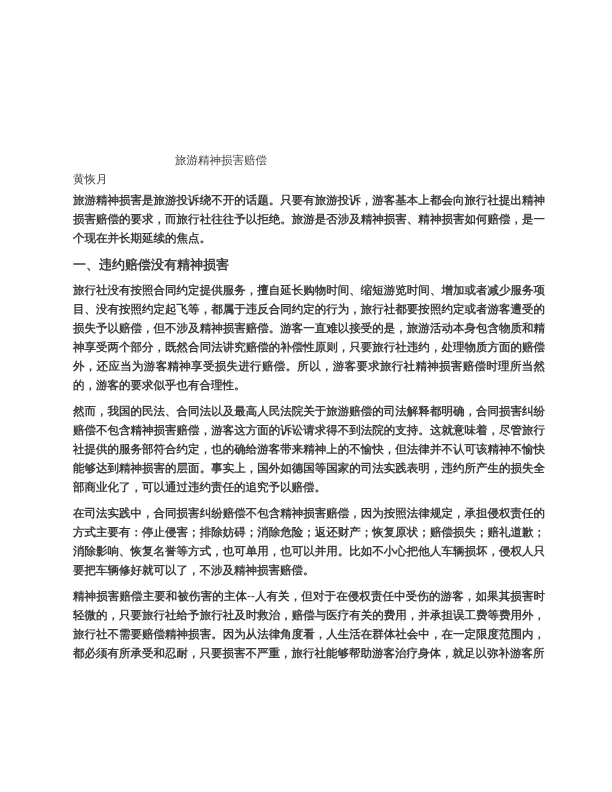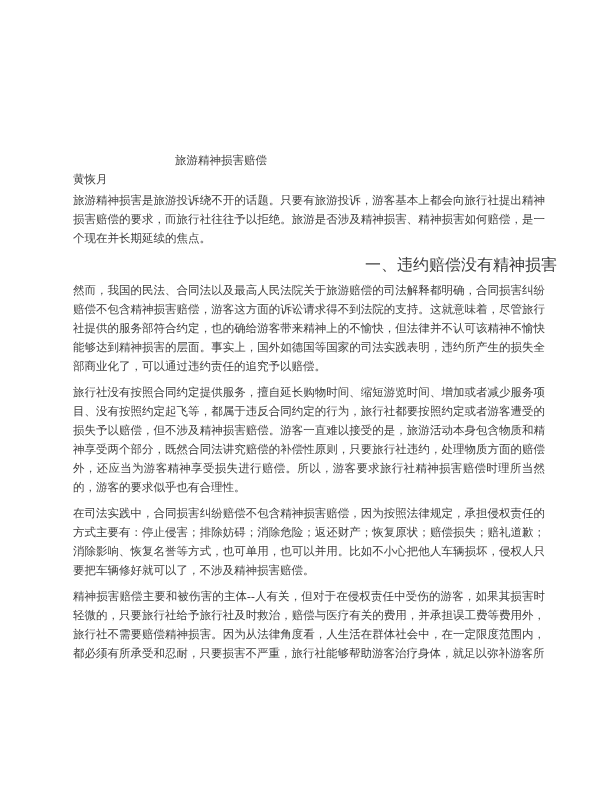--- a/index.html
+++ b/index.html
@@ -39,46 +39,47 @@
     line-height: 19px;
   }
   .doc-author {
     margin: 0 0 2px 0;
   }
   .block {
     margin: 0 12px 7px 0;
     text-align: justify;
     text-justify: inter-ideograph;
     word-break: break-all;
+    font-weight: bold;
   }
   .heading, .subheading {
     margin: 0 0 7px 0;
-    font-weight: normal;
-    font-size: 16px;
+    font-weight: bold;
+    font-size: 13px;
     line-height: 19px;
-    text-align: right;
+    text-align: left;
   }
 </style>
 </head>
 <body>
 
 <div class="page">
   <div class="content">
 
     <h1 class="doc-title">旅游精神损害赔偿</h1>
 
     <div class="doc-author">黄恢月</div>
 
     <p class="block">旅游精神损害是旅游投诉绕不开的话题。只要有旅游投诉，游客基本上都会向旅行社提出精神损害赔偿的要求，而旅行社往往予以拒绝。旅游是否涉及精神损害、精神损害如何赔偿，是一个现在并长期延续的焦点。</p>
 
     <h2 class="heading">一、违约赔偿没有精神损害</h2>
 
+    <p class="block">旅行社没有按照合同约定提供服务，擅自延长购物时间、缩短游览时间、增加或者减少服务项目、没有按照约定起飞等，都属于违反合同约定的行为，旅行社都要按照约定或者游客遭受的损失予以赔偿，但不涉及精神损害赔偿。游客一直难以接受的是，旅游活动本身包含物质和精神享受两个部分，既然合同法讲究赔偿的补偿性原则，只要旅行社违约，处理物质方面的赔偿外，还应当为游客精神享受损失进行赔偿。所以，游客要求旅行社精神损害赔偿时理所当然的，游客的要求似乎也有合理性。</p>
+
     <p class="block">然而，我国的民法、合同法以及最高人民法院关于旅游赔偿的司法解释都明确，合同损害纠纷赔偿不包含精神损害赔偿，游客这方面的诉讼请求得不到法院的支持。这就意味着，尽管旅行社提供的服务部符合约定，也的确给游客带来精神上的不愉快，但法律并不认可该精神不愉快能够达到精神损害的层面。事实上，国外如德国等国家的司法实践表明，违约所产生的损失全部商业化了，可以通过违约责任的追究予以赔偿。</p>
-
-    <p class="block">旅行社没有按照合同约定提供服务，擅自延长购物时间、缩短游览时间、增加或者减少服务项目、没有按照约定起飞等，都属于违反合同约定的行为，旅行社都要按照约定或者游客遭受的损失予以赔偿，但不涉及精神损害赔偿。游客一直难以接受的是，旅游活动本身包含物质和精神享受两个部分，既然合同法讲究赔偿的补偿性原则，只要旅行社违约，处理物质方面的赔偿外，还应当为游客精神享受损失进行赔偿。所以，游客要求旅行社精神损害赔偿时理所当然的，游客的要求似乎也有合理性。</p>
 
 
 
     <p class="block">在司法实践中，合同损害纠纷赔偿不包含精神损害赔偿，因为按照法律规定，承担侵权责任的方式主要有：停止侵害；排除妨碍；消除危险；返还财产；恢复原状；赔偿损失；赔礼道歉；消除影响、恢复名誉等方式，也可单用，也可以并用。比如不小心把他人车辆损坏，侵权人只要把车辆修好就可以了，不涉及精神损害赔偿。</p>
 
 
     <p class="block">精神损害赔偿主要和被伤害的主体--人有关，但对于在侵权责任中受伤的游客，如果其损害时轻微的，只要旅行社给予旅行社及时救治，赔偿与医疗有关的费用，并承担误工费等费用外，旅行社不需要赔偿精神损害。因为从法律角度看，人生活在群体社会中，在一定限度范围内，都必须有所承受和忍耐，只要损害不严重，旅行社能够帮助游客治疗身体，就足以弥补游客所</p>
 
   </div>
 </div>

